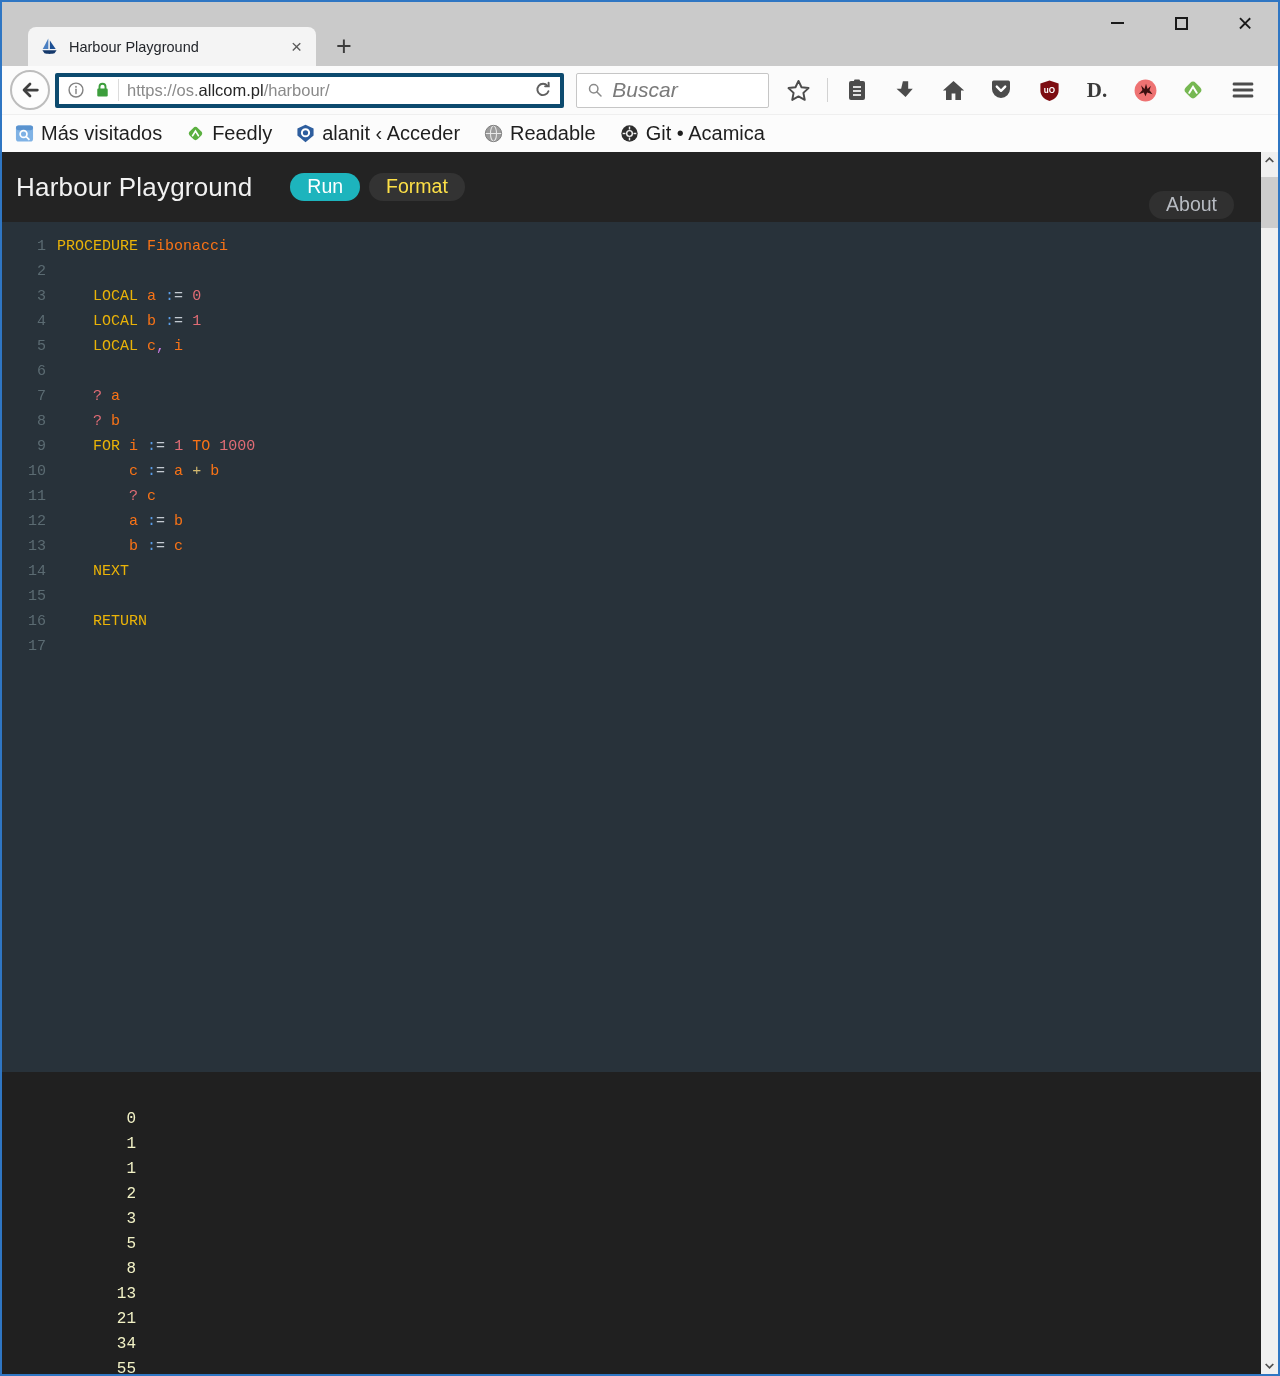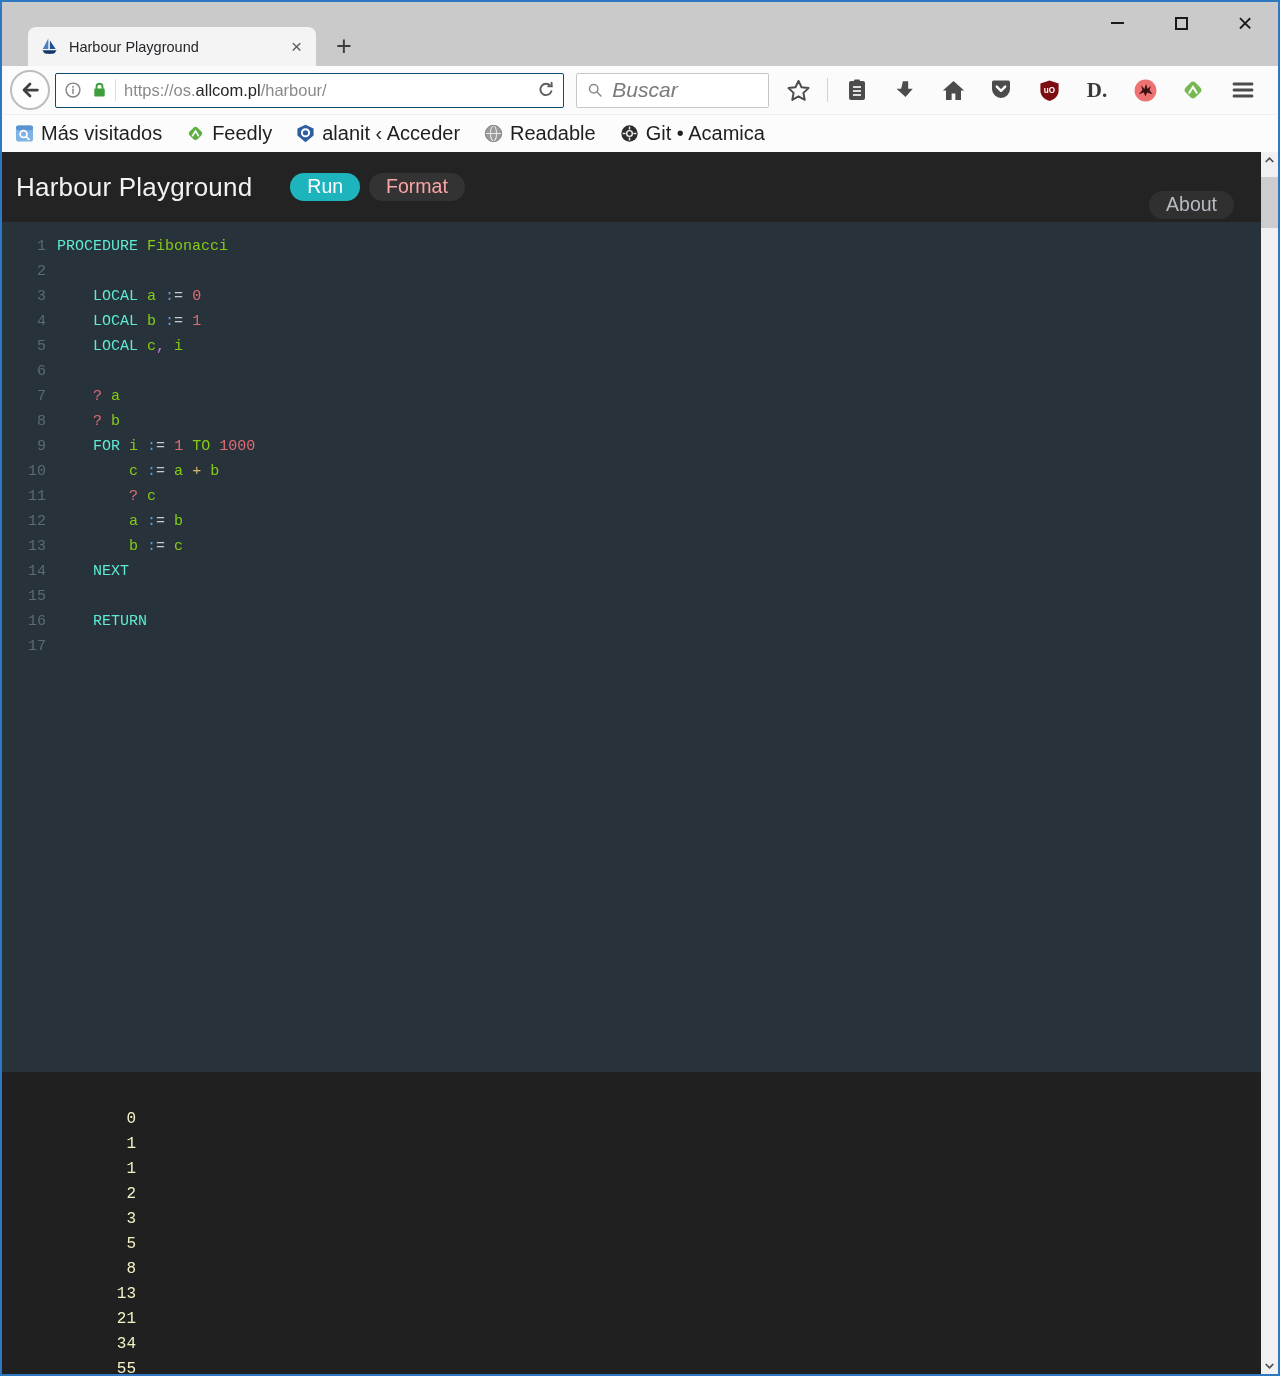--- a/index.html
+++ b/index.html
@@ -30,21 +30,21 @@
   .glyph-close { font-size:26px; color:#1a1a1a; line-height:1; font-weight:300; }
   .winbtn + .winbtn { margin-left:18px; }
 
   
   .navbar { height:48px; background:#fbfbfb; display:flex; align-items:center;
             padding-left:8px; flex:0 0 auto; }
   .backbtn { width:40px; height:40px; border-radius:50%; border:2px solid #bdbdbd;
              background:#fdfdfd; display:flex; align-items:center; justify-content:center;
              flex:0 0 auto; }
   .urlbar { margin-left:5px; width:510px; height:35px; background:#ffffff;
-            border:1px solid #0c4a6e; border-radius:2px;
+            border:4px solid #0c4a6e; border-radius:2px;
             display:flex; align-items:center; padding:0 7px; }
   .urlbar .sep { width:1px; height:22px; background:#dcdcdc; margin:0 8px 0 6px; }
   .url-text { flex:1; font-size:16.5px; white-space:nowrap; overflow:hidden; }
   .url-text .dim { color:#8a8a8a; }
   .url-text .domain { color:#262626; }
   .searchbox { margin-left:12px; width:193px; height:35px; background:#ffffff;
                border:1px solid #c6c6c6; border-radius:2px;
                display:flex; align-items:center; padding:0 9px; }
   .search-placeholder { margin-left:8px; font-size:21px; font-style:italic; color:#7a7a7a; }
   .navicons { display:flex; align-items:center; margin-left:16px; }
@@ -65,33 +65,33 @@
   .page { position:relative; flex:1; background:#232323; overflow:hidden; }
   .content { position:absolute; left:0; top:0; right:17px; bottom:0;
              display:flex; flex-direction:column; }
 
   .appheader { height:70px; background:#232323; display:flex; align-items:center;
                padding:0 27px 0 14px; flex:0 0 auto; }
   .app-title { font-size:26px; color:#f2f2f2; letter-spacing:0.2px; }
   .btn { border-radius:15px; font-size:19.5px; padding:2px 17px; line-height:1.2;
          cursor:default; user-select:none; }
   .btn-run { margin-left:38px; background:#1db4bd; color:#ffffff; }
-  .btn-format { margin-left:9px; background:#333333; color:#fca5a5; }
+  .btn-format { margin-left:9px; background:#333333; color:#fde047; }
   .btn-about { margin-left:auto; background:#303030; color:#b7bbc2;margin-top:36px; }
 
   
   .editor { height:850px; background:#28323a; flex:0 0 auto; padding-top:12px;
             font-family:"Liberation Mono","DejaVu Sans Mono",monospace;
             font-size:15px; line-height:25px; overflow:hidden; }
   .code-row { display:flex; height:25px; }
   .gutter { flex:0 0 44px; width:44px; text-align:right; color:#5b6b72; user-select:none; }
   .code { margin-left:11px; white-space:pre; color:#c8d0d8; }
   .tk-pl   { color:#c8d0d8; }
-  .tk-kw   { color:#5eead4; }
-  .tk-id   { color:#84cc16; }
+  .tk-kw   { color:#eab308; }
+  .tk-id   { color:#f97316; }
   .tk-num  { color:#e06c75; }
   .tk-col  { color:#5a9de6; }
   .tk-eq   { color:#c3cad1; }
   .tk-plus { color:#d5ba70; }
   .tk-q    { color:#e06c75; }
   .tk-com  { color:#c678dd; }
 
   
   .output { flex:1; background:#202020; overflow:hidden; padding-top:35px;
             font-family:"Liberation Mono","DejaVu Sans Mono",monospace;

